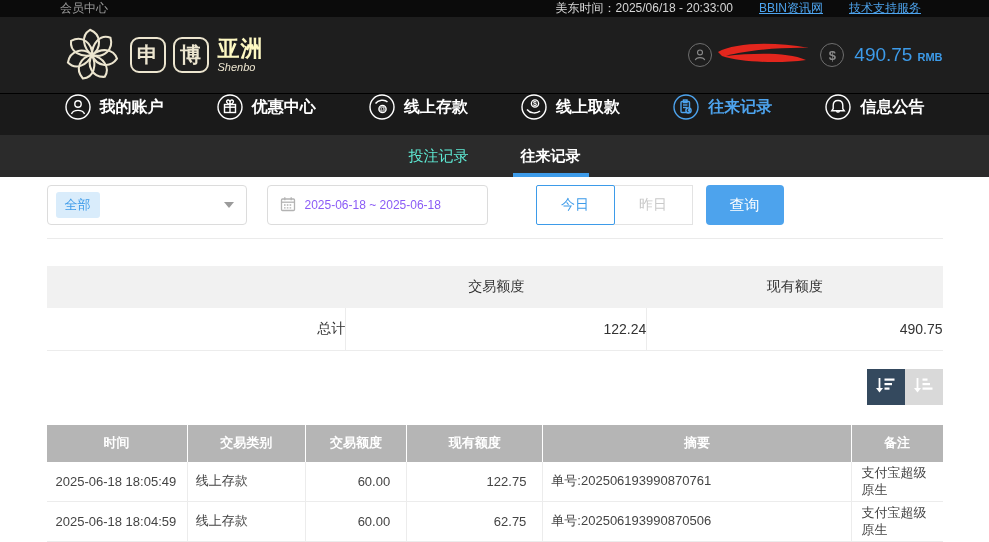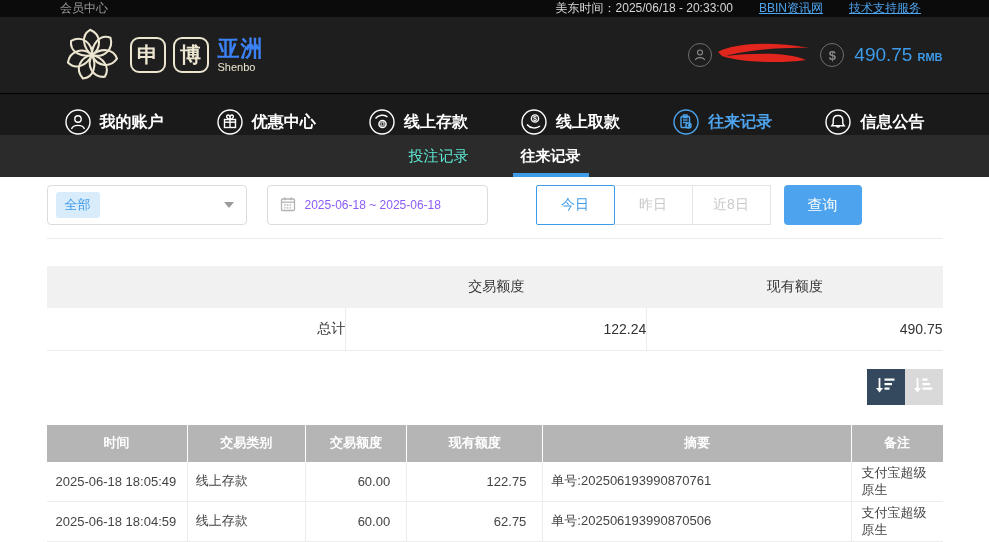--- a/index.html
+++ b/index.html
@@ -17,33 +17,33 @@
 
   
   .header { height:76px; background:#1e1e1e; }
   .header-inner { height:100%; display:flex; align-items:center; justify-content:space-between; padding-left:14px; }
   .logo { display:flex; align-items:center; gap:7px; cursor:pointer; }
   .logo svg { display:block; }
   .logo-box { width:36px; height:36px; border:2px solid #ece5cf; border-radius:9px;
     color:#ece5cf; font-size:21px; font-weight:bold; display:flex; align-items:center;
     justify-content:center; }
   .logo-right { display:flex; flex-direction:column; line-height:1; margin-left:2px; }
-  .logo-region { color:#3b82f6; font-size:22px; font-weight:bold; letter-spacing:1px; }
-  .logo-sub { color:#ece5cf; font-size:11px; margin-top:2px; }
+  .logo-region { color:#fef9c3; font-size:22px; font-weight:bold; letter-spacing:1px; }
+  .logo-sub { color:#ece5cf; font-size:11px; margin-top:2px;font-style:italic; }
   .account { display:flex; align-items:center; }
   .circ { width:24px; height:24px; border:1px solid #6e6e6e; border-radius:50%;
     display:flex; align-items:center; justify-content:center; color:#8a8a8a; }
   .scribble { margin:0 6px 0 4px; }
   .dollar-glyph { font-size:13px; color:#8a8a8a; font-weight:bold; }
   .amount { color:#3d9be9; font-size:19px; margin:0 5px 0 10px; }
   .currency { color:#3d9be9; font-size:11px; font-weight:bold; margin-top:4px; }
 
   
   .nav { height:42px; background:#1a1a1a; border-top:1px solid #000; }
-  .nav-inner { height:100%; display:flex; align-items:flex-end; justify-content:space-between; padding:0 18px; }
+  .nav-inner { height:100%; display:flex; align-items:flex-start; justify-content:space-between; padding:0 18px; }
   .nav-item { display:flex; align-items:center; gap:9px; color:#fff; font-size:16px;
     font-weight:bold; cursor:pointer; }
   .nav-item svg { display:block; }
   .nav-item.active { color:#4da3ed; }
 
   
   .subnav { height:42px; background:#2b2b2b; display:flex; justify-content:center; gap:36px; }
   .subtab { height:100%; display:flex; align-items:center; font-size:15px; color:#5eead4;
     cursor:pointer; border-bottom:4px solid transparent; padding:4px 8px 0 8px; }
   .subtab.active { color:#fff; font-weight:bold; border-bottom-color:#3d9be9; }
@@ -241,21 +241,20 @@
           <line x1="11.2" y1="1.2" x2="11.2" y2="4.2"></line>
           <line x1="4" y1="9" x2="12" y2="9" stroke-dasharray="1.6 1.2"></line>
           <line x1="4" y1="11.8" x2="12" y2="11.8" stroke-dasharray="1.6 1.2"></line>
         </svg>
       </span>
       <span>2025-06-18 ~ 2025-06-18</span>
     </div>
     <div class="quick">
       <div class="qbtn active">今日</div>
       <div class="qbtn">昨日</div>
-      <div class="qbtn">近8日</div>
     </div>
     <button class="query-btn">查询</button>
   </div>
 
   <hr class="rule">
 
   <table class="summary">
     <colgroup>
         <col style="width:33.4%">
         <col style="width:33.6%">

